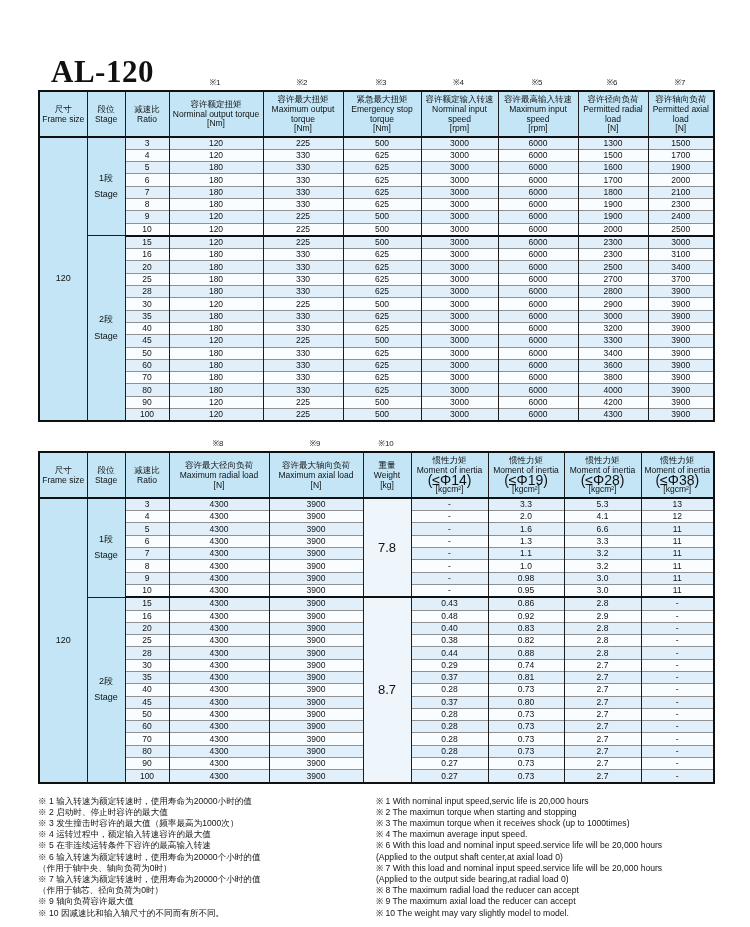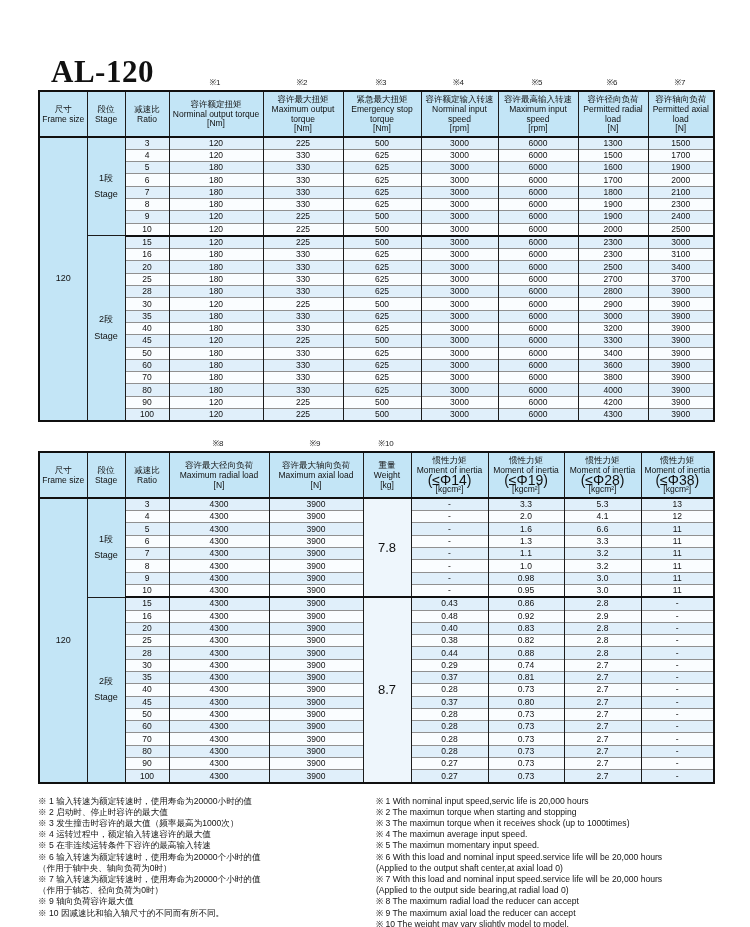--- a/index.html
+++ b/index.html
@@ -661,21 +661,20 @@
         <div class="fn-item">※ 7 输入转速为额定转速时，使用寿命为20000个小时的值
 （作用于轴芯、径向负荷为0时）</div>
         <div class="fn-item">※ 9 轴向负荷容许最大值</div>
         <div class="fn-item">※ 10 因减速比和输入轴尺寸的不同而有所不同。</div>
       </div>
     <div class="fn-col" id="fnEn">
         <div class="fn-item">※ 1 With nominal input speed,servic life is 20,000 hours</div>
         <div class="fn-item">※ 2 The maximun torque when starting and stopping</div>
         <div class="fn-item">※ 3 The maximun torque when it receives shock (up to 1000times)</div>
         <div class="fn-item">※ 4 The maximun average input speed.</div>
-        <div class="fn-item">※ 5 The maximun momentary input speed.</div>
         <div class="fn-item">※ 6 With this load and nominal input speed.service life will be 20,000 hours
 (Applied to the output shaft center,at axial load 0)</div>
         <div class="fn-item">※ 7 With this load and nominal input speed.service life will be 20,000 hours
 (Applied to the output side bearing,at radial load 0)</div>
         <div class="fn-item">※ 8 The maximum radial load the reducer can accept</div>
         <div class="fn-item">※ 9 The maximum axial load the reducer can accept</div>
         <div class="fn-item">※ 10 The weight may vary  slightly  model to model.</div>
       </div>
   </div>
 

